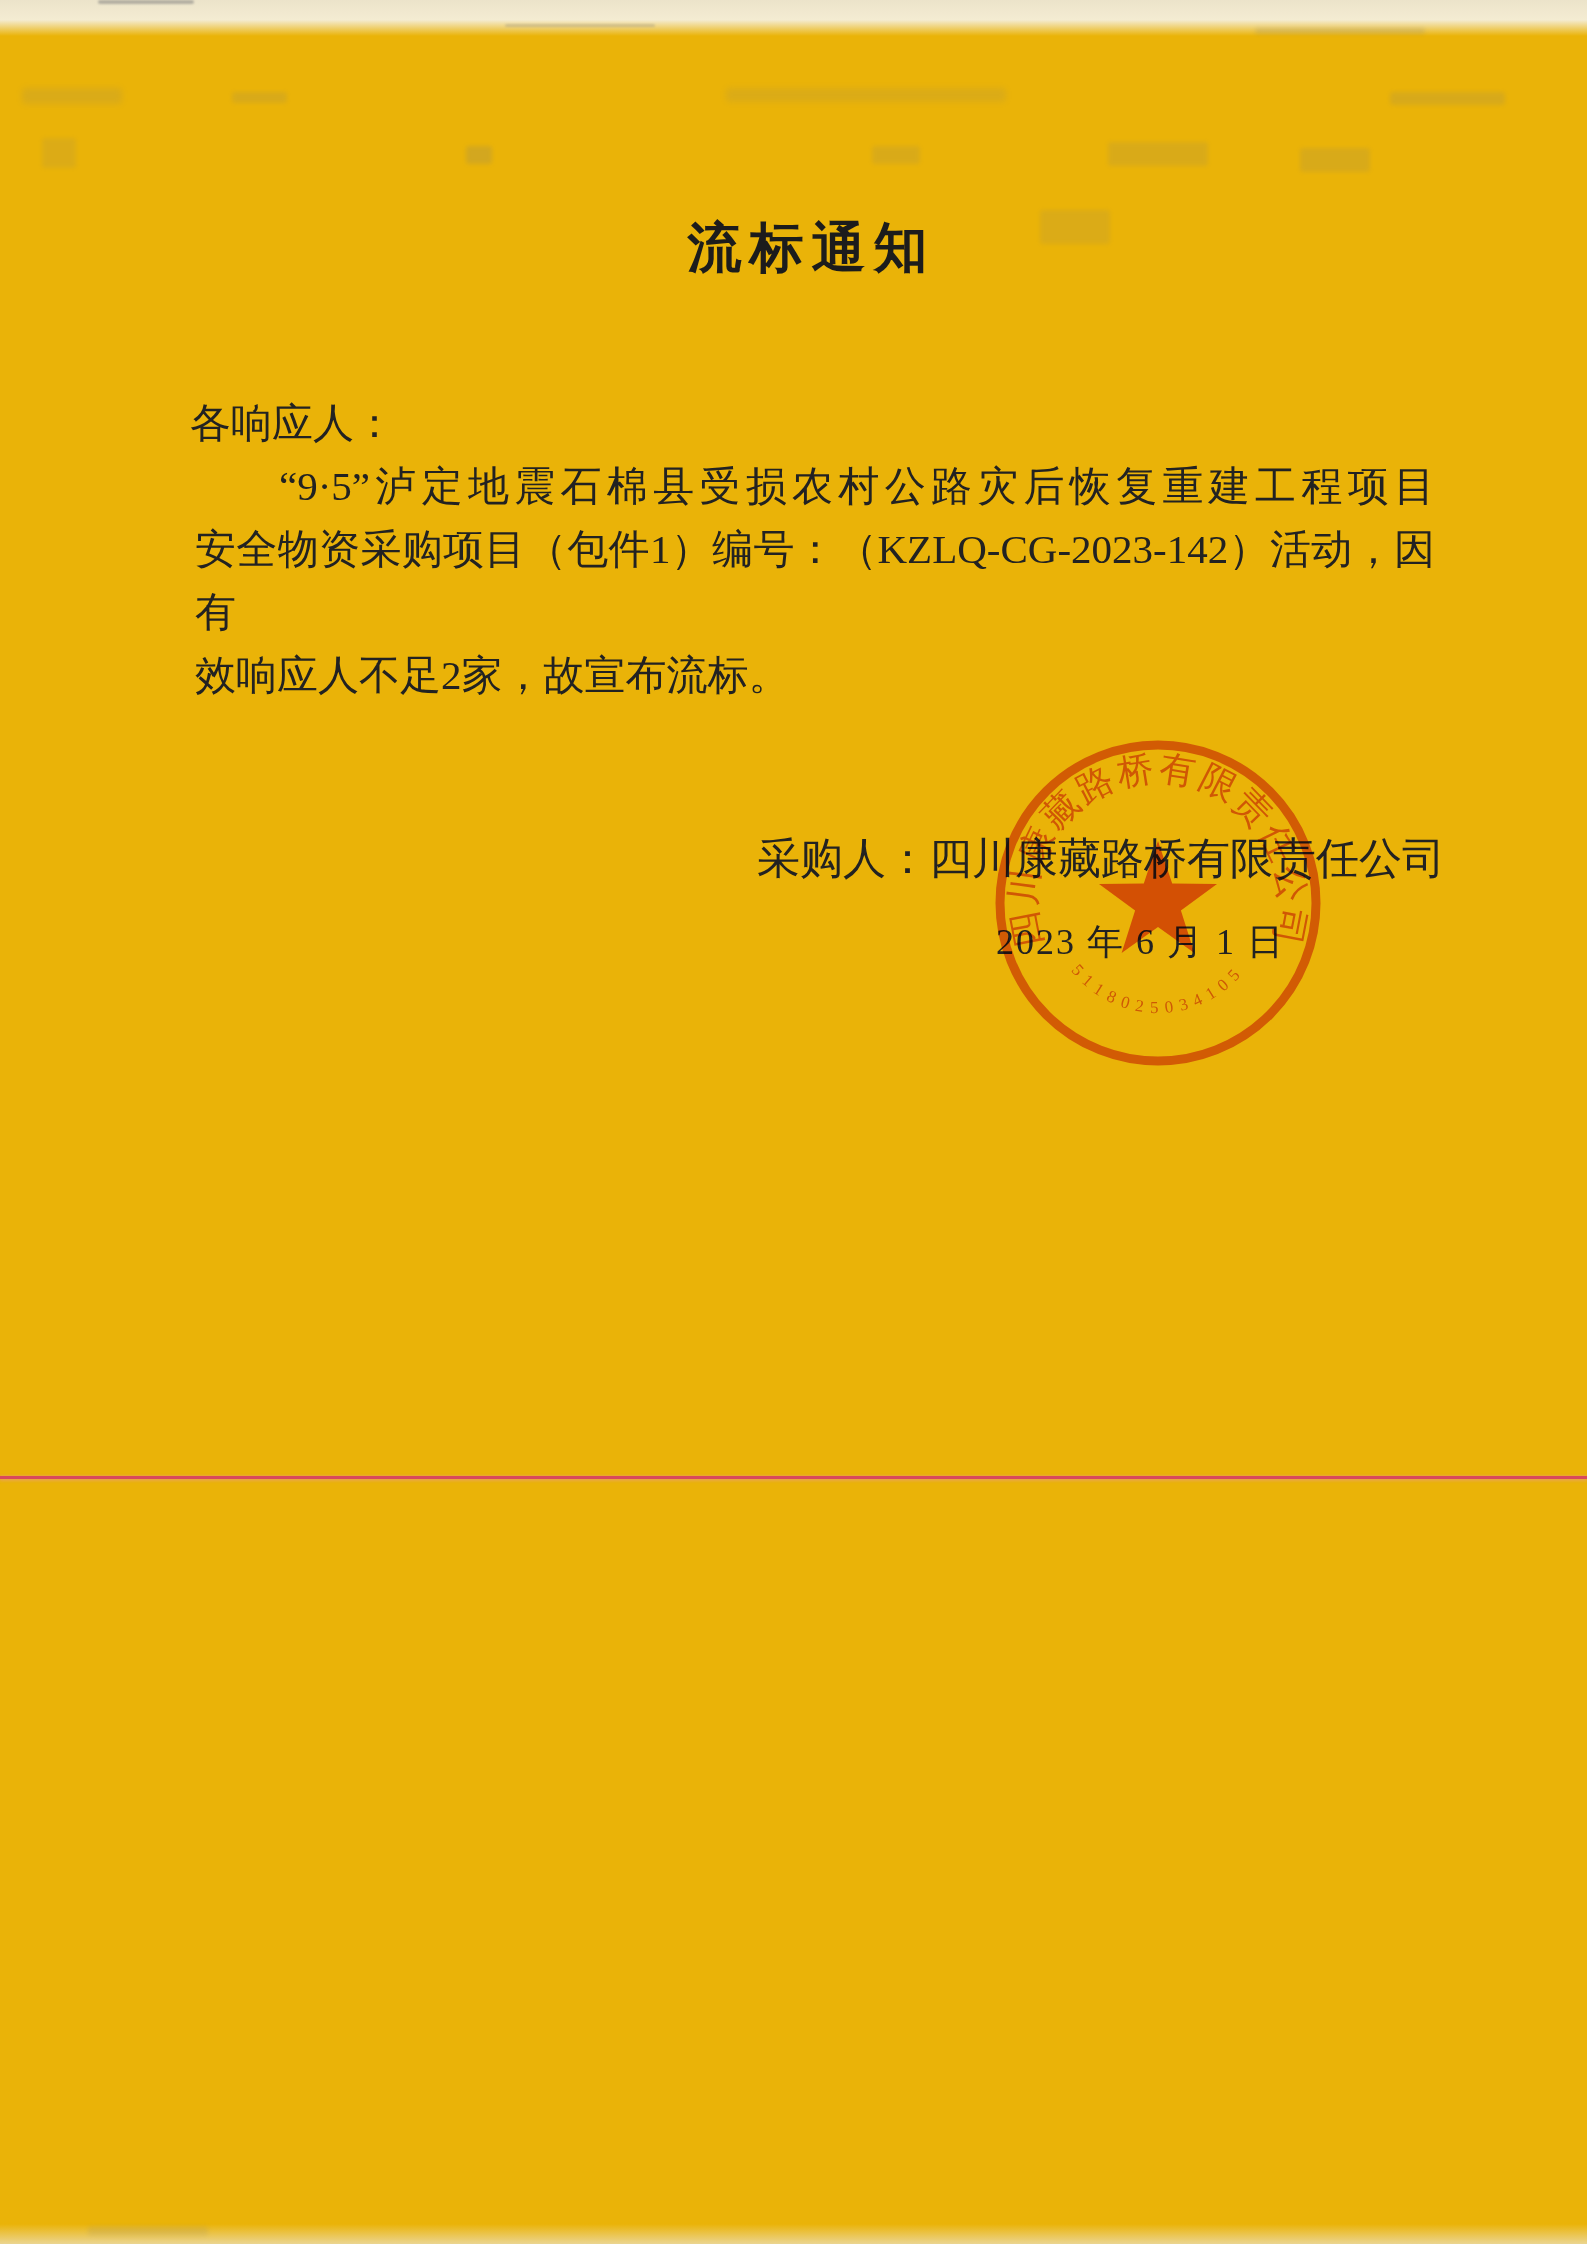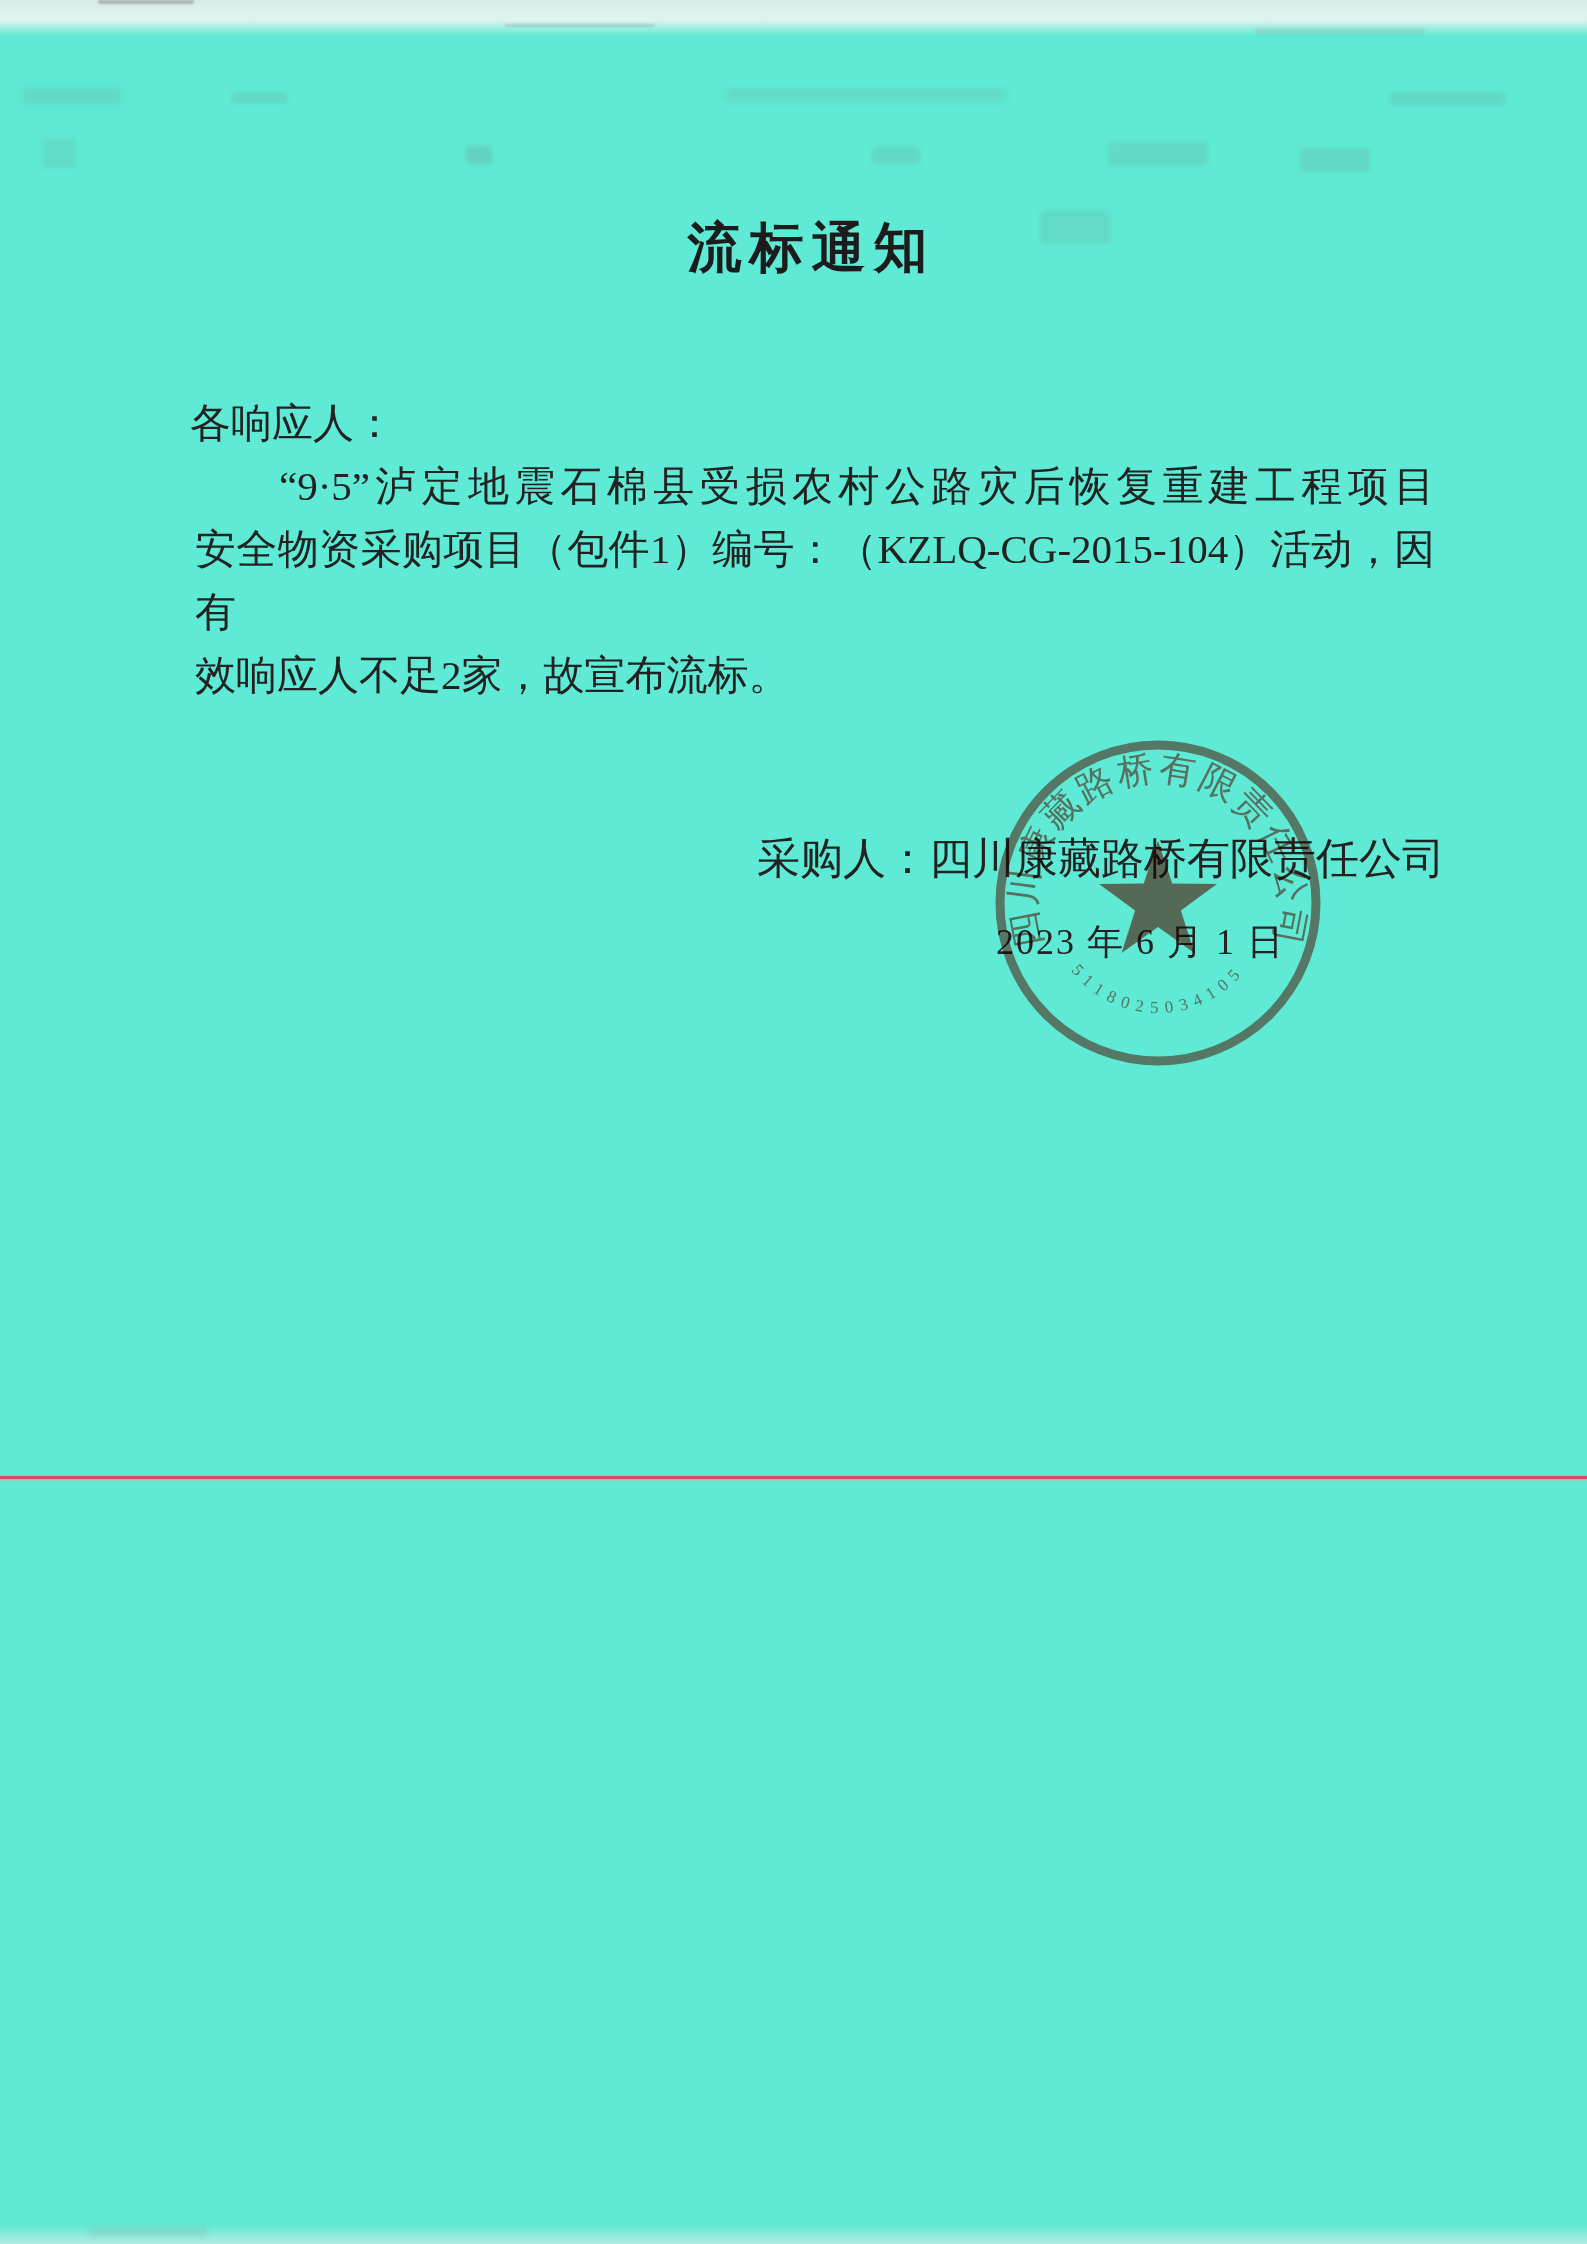--- a/index.html
+++ b/index.html
@@ -2,21 +2,21 @@
 <html><head>
 <meta charset="utf-8">
 <style>
   html,body{margin:0;padding:0;}
   body{
     width:1587px;height:2244px;
     background:#ffffff;
     font-family:"Liberation Serif","DejaVu Serif",serif;
     position:relative;overflow:hidden;
   }
-  .paper{position:absolute;inset:0;background:#5eead4;}
+  .paper{position:absolute;inset:0;background:#eab308;}
 
   
   .top-shade{position:absolute;top:0;left:0;width:100%;height:36px;
     background:linear-gradient(180deg,#ececec 0%,#f6f6f6 55%,rgba(255,255,255,0) 100%);
     opacity:.85;}
   .bottom-shade{position:absolute;bottom:0;left:0;width:100%;height:20px;
     background:linear-gradient(0deg,#ececec 0%,rgba(255,255,255,0) 100%);
     opacity:.6;}
   .art{position:absolute;background:#7a7a7a;border-radius:3px;filter:blur(2px);}
 
@@ -81,21 +81,21 @@
   <div class="art" style="left:1040px;top:210px;width:70px;height:34px;opacity:.13;"></div>
   <div class="art" style="left:466px;top:146px;width:26px;height:18px;opacity:.2;"></div>
   <div class="art" style="left:88px;top:2226px;width:120px;height:10px;opacity:.12;"></div>
 
   <div class="title">流标通知</div>
 
   <div class="salutation">各响应人：</div>
 
   <div class="para">
     <div class="pline first">“9·5”泸定地震石棉县受损农村公路灾后恢复重建工程项目</div>
-    <div class="pline">安全物资采购项目（包件1）编号：（KZLQ-CG-2015-104）活动，因有</div>
+    <div class="pline">安全物资采购项目（包件1）编号：（KZLQ-CG-2023-142）活动，因有</div>
     <div class="pline last">效响应人不足2家，故宣布流标。</div>
   </div>
 
   <div class="buyer-line">采购人：四川康藏路桥有限责任公司</div>
   <div class="date-line">2023 年 6 月 1 日</div>
 
   <svg class="stamp" viewBox="-180 -180 360 360">
     <defs>
       <path id="arcTop" d="M -114.6 41.7 A 122 122 0 1 1 114.6 41.7" fill="none"></path>
       <path id="arcBottom" d="M -90.1 63.2 A 110 110 0 0 0 90.1 63.2" fill="none"></path>

